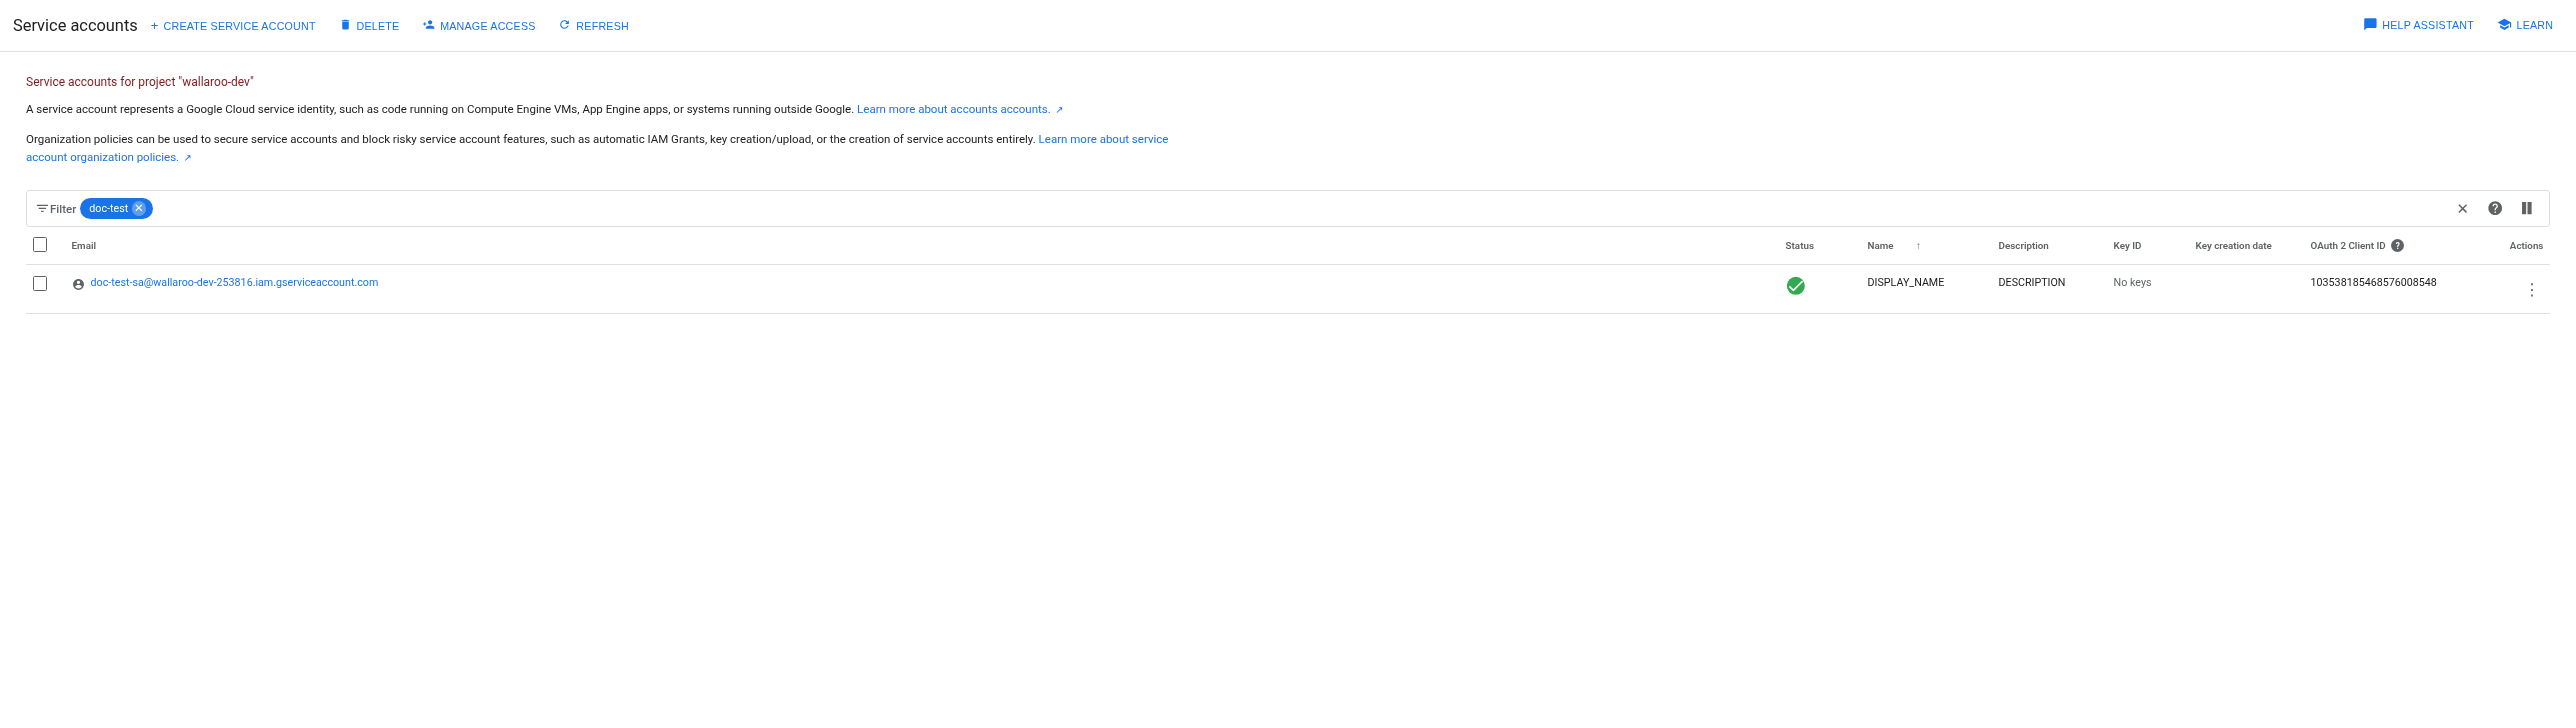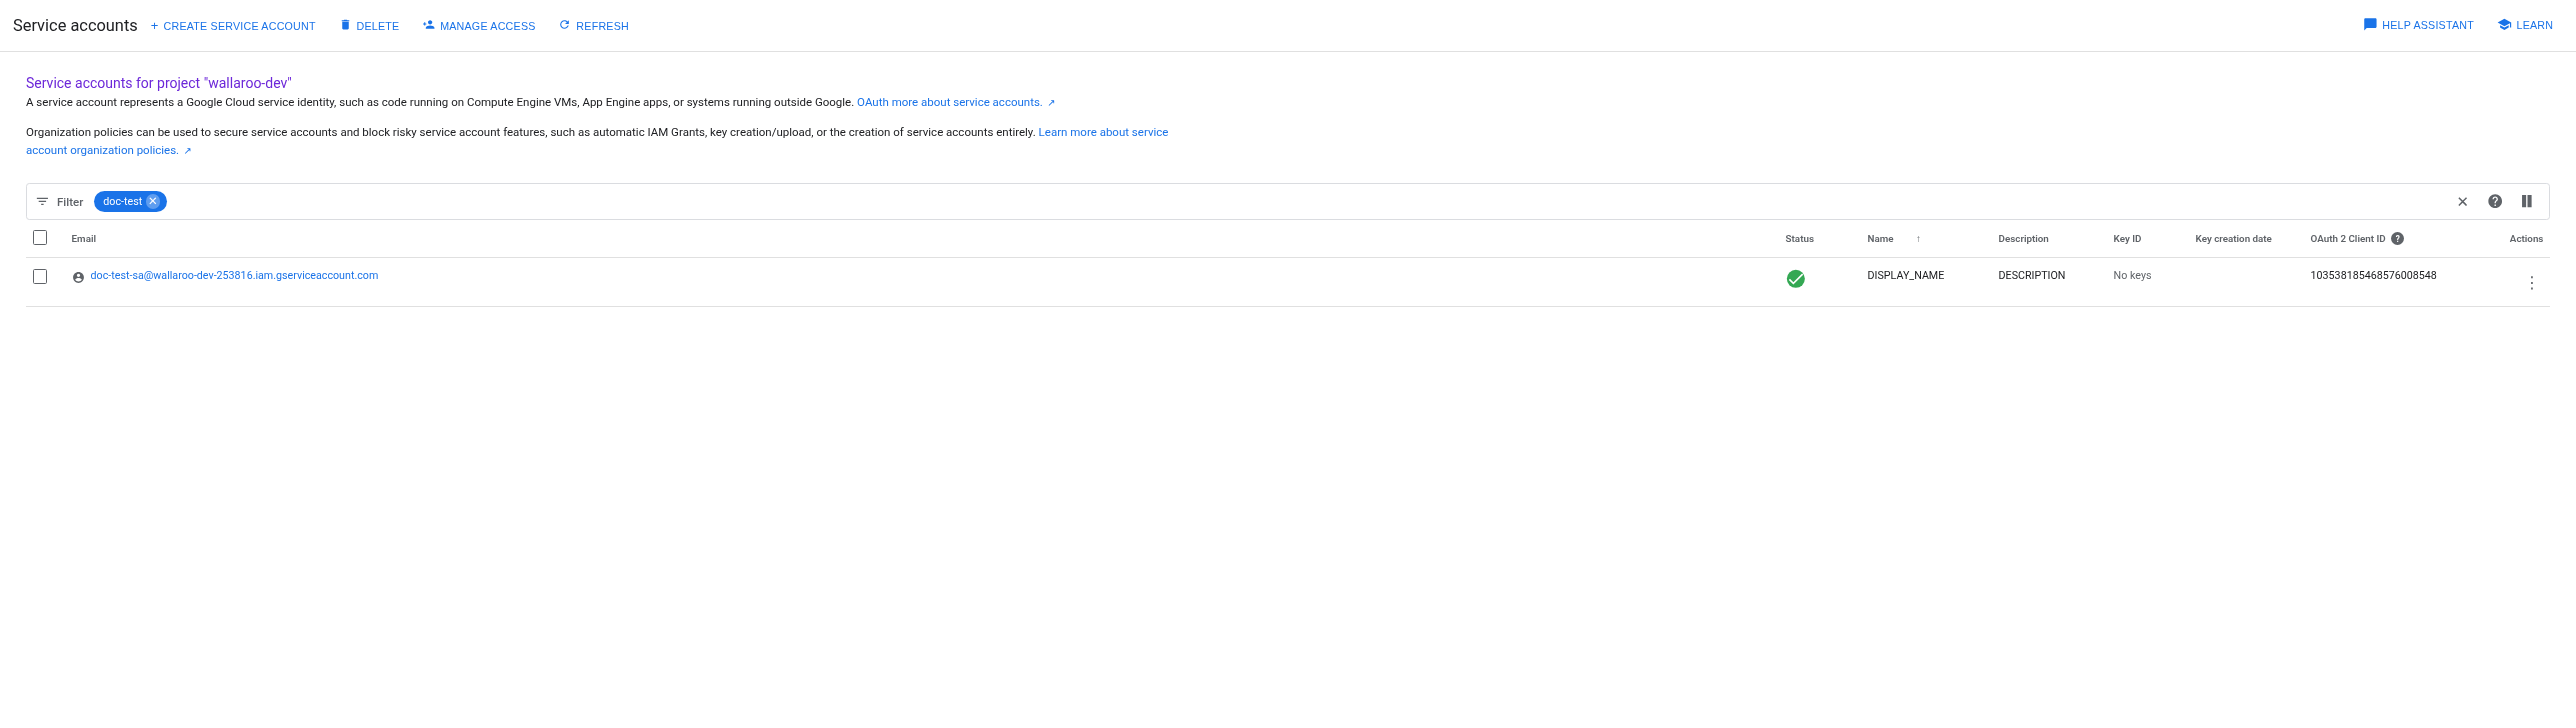--- a/index.html
+++ b/index.html
@@ -44,24 +44,24 @@
       gap: 3.3px;
       margin-left: auto;
     }
 
     
     .main-content {
       padding: 23px 26px 0 26px;
     }
 
     .page-title {
-      font-size: 14px;
+      font-size: 12px;
       font-weight: 400;
-      color: #6d28d9;
-      margin-bottom: 2px;
+      color: #7f1d1d;
+      margin-bottom: 11px;
     }
 
     .description-text {
       font-size: 11.5px;
       color: #202124;
       line-height: 1.6;
       margin-bottom: 11.5px;
       max-width: 1148px;
     }
     .description-text a {
@@ -75,21 +75,21 @@
     }
 
     
     .filter-bar {
       display: flex;
       align-items: center;
       border: 0.8px solid #dadce0;
       border-radius: 3.3px;
       padding: 4.9px 8.2px;
       margin: 23px 0 0 0;
-      gap: 7px;
+      gap: 0;
       background: #fff;
     }
     .filter-icon {
       color: #5f6368;
       font-size: 13px;
       display: flex;
       align-items: center;
     }
     .filter-label {
       color: #5f6368;
@@ -307,21 +307,21 @@
   </div>
 </div>
 
 <div class="main-content">
 
   <h1 class="page-title">Service accounts for project "wallaroo-dev"</h1>
 
   <p class="description-text">
     <span>A service account represents a Google Cloud service identity, such as code running on Compute Engine VMs, App Engine apps, or systems running outside Google.</span>
     <a href="#">
-      <span>OAuth more about service accounts.</span>
+      <span>Learn more about accounts accounts.</span>
       <span class="external-icon">↗</span>
     </a>
   </p>
 
   <p class="description-text">
     <span>Organization policies can be used to secure service accounts and block risky service account features, such as automatic IAM Grants, key creation/upload, or the creation of service accounts entirely.</span>
     <a href="#">
       <span>Learn more about service account organization policies.</span>
       <span class="external-icon">↗</span>
     </a>

